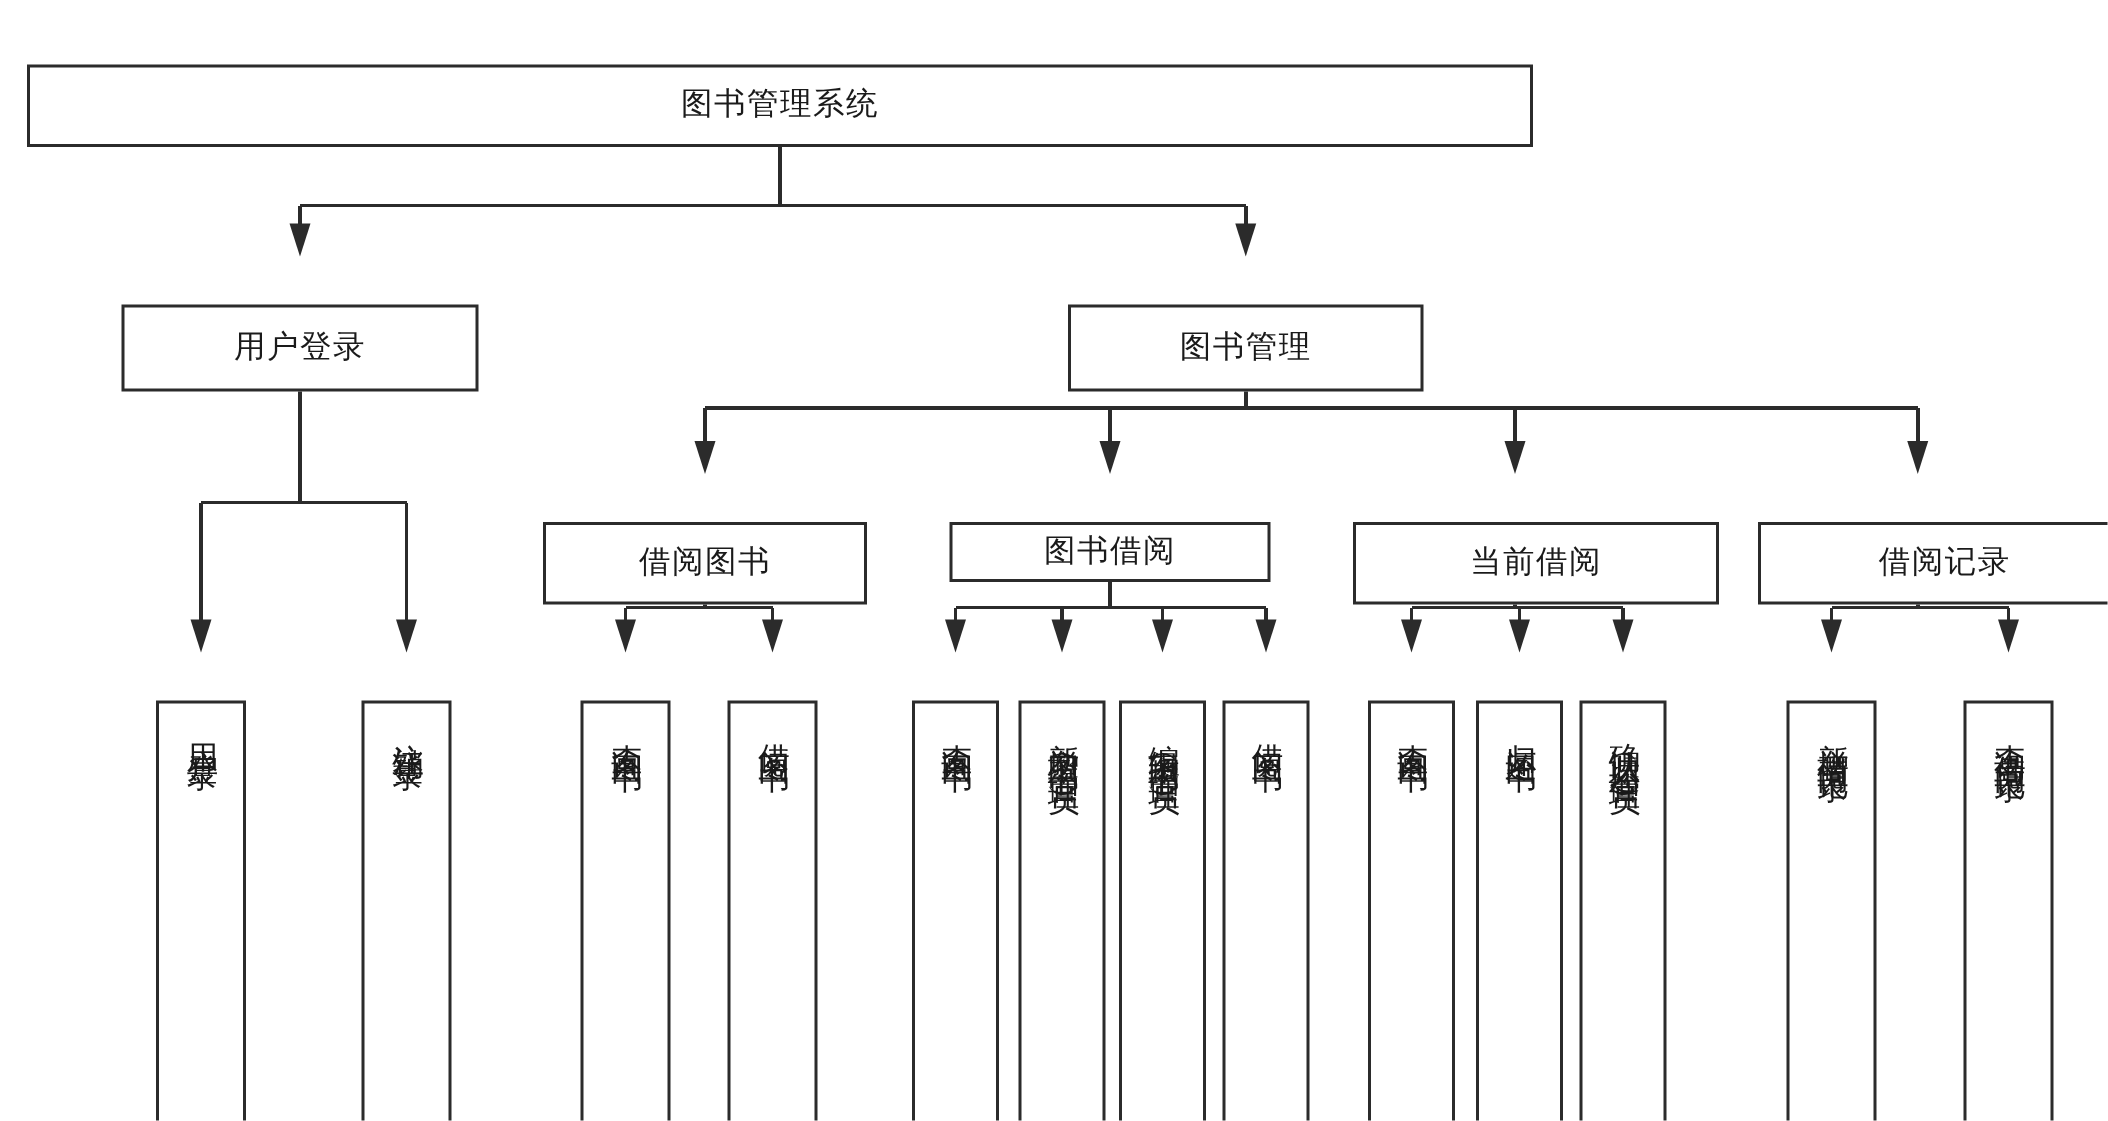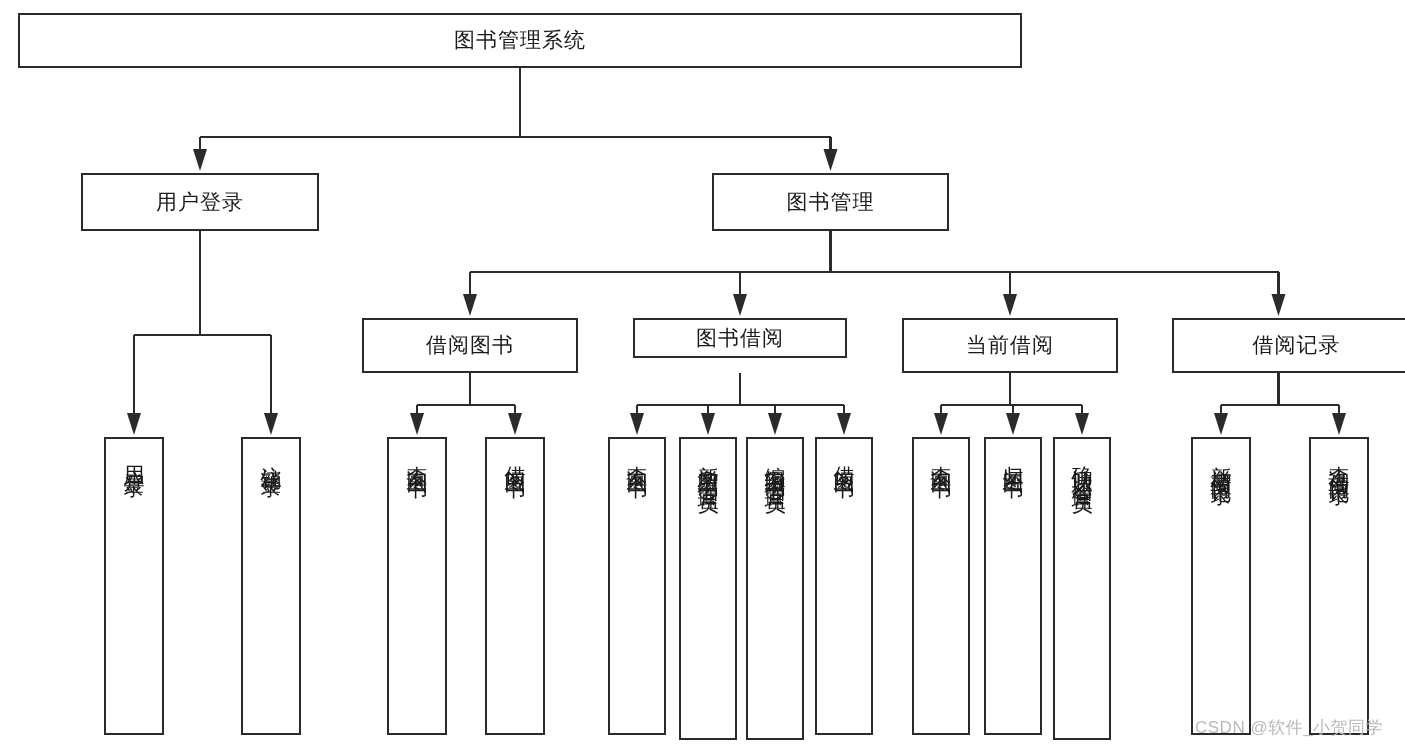--- a/index.html
+++ b/index.html
@@ -12,20 +12,21 @@
 
   .node{
     position:absolute;
     box-sizing:border-box;
     background:#ffffff;
     border:2px solid #2b2b2b;
     display:flex;
     align-items:center;
     justify-content:center;
     color:#1a1a1a;
+    margin-top:30px;
   }
   .node.level-0{border-width:2px;}
   .node-label{
     font-size:21px;
     line-height:1.25;
     letter-spacing:1px;
     white-space:nowrap;
     user-select:none;
   }
   .node.leaf .node-label{
@@ -118,21 +119,21 @@
       </div>
       <div class="node level-1" style="left: 712px; top: 173px; width: 237px; height: 58px; border-color: rgb(43, 43, 43); background: rgb(255, 255, 255);">
         <span class="node-label" style="color: rgb(26, 26, 26);">图书管理</span>
       </div>
       <div class="node level-2" style="left: 362px; top: 318px; width: 216px; height: 55px; border-color: rgb(43, 43, 43); background: rgb(255, 255, 255);">
         <span class="node-label" style="color: rgb(26, 26, 26);">借阅图书</span>
       </div>
       <div class="node level-2" style="left: 633px; top: 318px; width: 214px; height: 40px; border-color: rgb(43, 43, 43); background: rgb(255, 255, 255);">
         <span class="node-label" style="color: rgb(26, 26, 26);">图书借阅</span>
       </div>
-      <div class="node level-2" style="left: 902px; top: 318px; width: 216px; height: 55px; border-color: rgb(43, 43, 43); background: rgb(255, 255, 255);">
+      <div class="node level-2" style="left: 902px; top: 318px; width: 244px; height: 55px; border-color: rgb(43, 43, 43); background: rgb(255, 255, 255);">
         <span class="node-label" style="color: rgb(26, 26, 26);">当前借阅</span>
       </div>
       <div class="node level-2" style="left: 1172px; top: 318px; width: 249px; height: 55px; border-color: rgb(43, 43, 43); background: rgb(255, 255, 255);">
         <span class="node-label" style="color: rgb(26, 26, 26);">借阅记录</span>
       </div>
       <div class="node level-3 leaf" style="left: 104px; top: 437px; width: 60px; height: 298px; border-color: rgb(43, 43, 43); background: rgb(255, 255, 255);">
         <span class="node-label" style="color: rgb(26, 26, 26);">用户登录</span>
       </div>
       <div class="node level-3 leaf" style="left: 241px; top: 437px; width: 60px; height: 298px; border-color: rgb(43, 43, 43); background: rgb(255, 255, 255);">
         <span class="node-label" style="color: rgb(26, 26, 26);">注销登录</span>
@@ -164,14 +165,13 @@
       <div class="node level-3 leaf" style="left: 1053px; top: 437px; width: 58px; height: 303px; border-color: rgb(43, 43, 43); background: rgb(255, 255, 255);">
         <span class="node-label" style="color: rgb(26, 26, 26);">确认归还（管理员）</span>
       </div>
       <div class="node level-3 leaf" style="left: 1191px; top: 437px; width: 60px; height: 298px; border-color: rgb(43, 43, 43); background: rgb(255, 255, 255);">
         <span class="node-label" style="color: rgb(26, 26, 26);">新增借阅记录</span>
       </div>
       <div class="node level-3 leaf" style="left: 1309px; top: 437px; width: 60px; height: 298px; border-color: rgb(43, 43, 43); background: rgb(255, 255, 255);">
         <span class="node-label" style="color: rgb(26, 26, 26);">查询借阅记录</span>
       </div>
     </div>
-  <div class="watermark" style="left: 1195px; top: 716px; color: rgb(185, 185, 185);">CSDN @软件_小贺同学</div>
 </div>
 
 </body></html>

